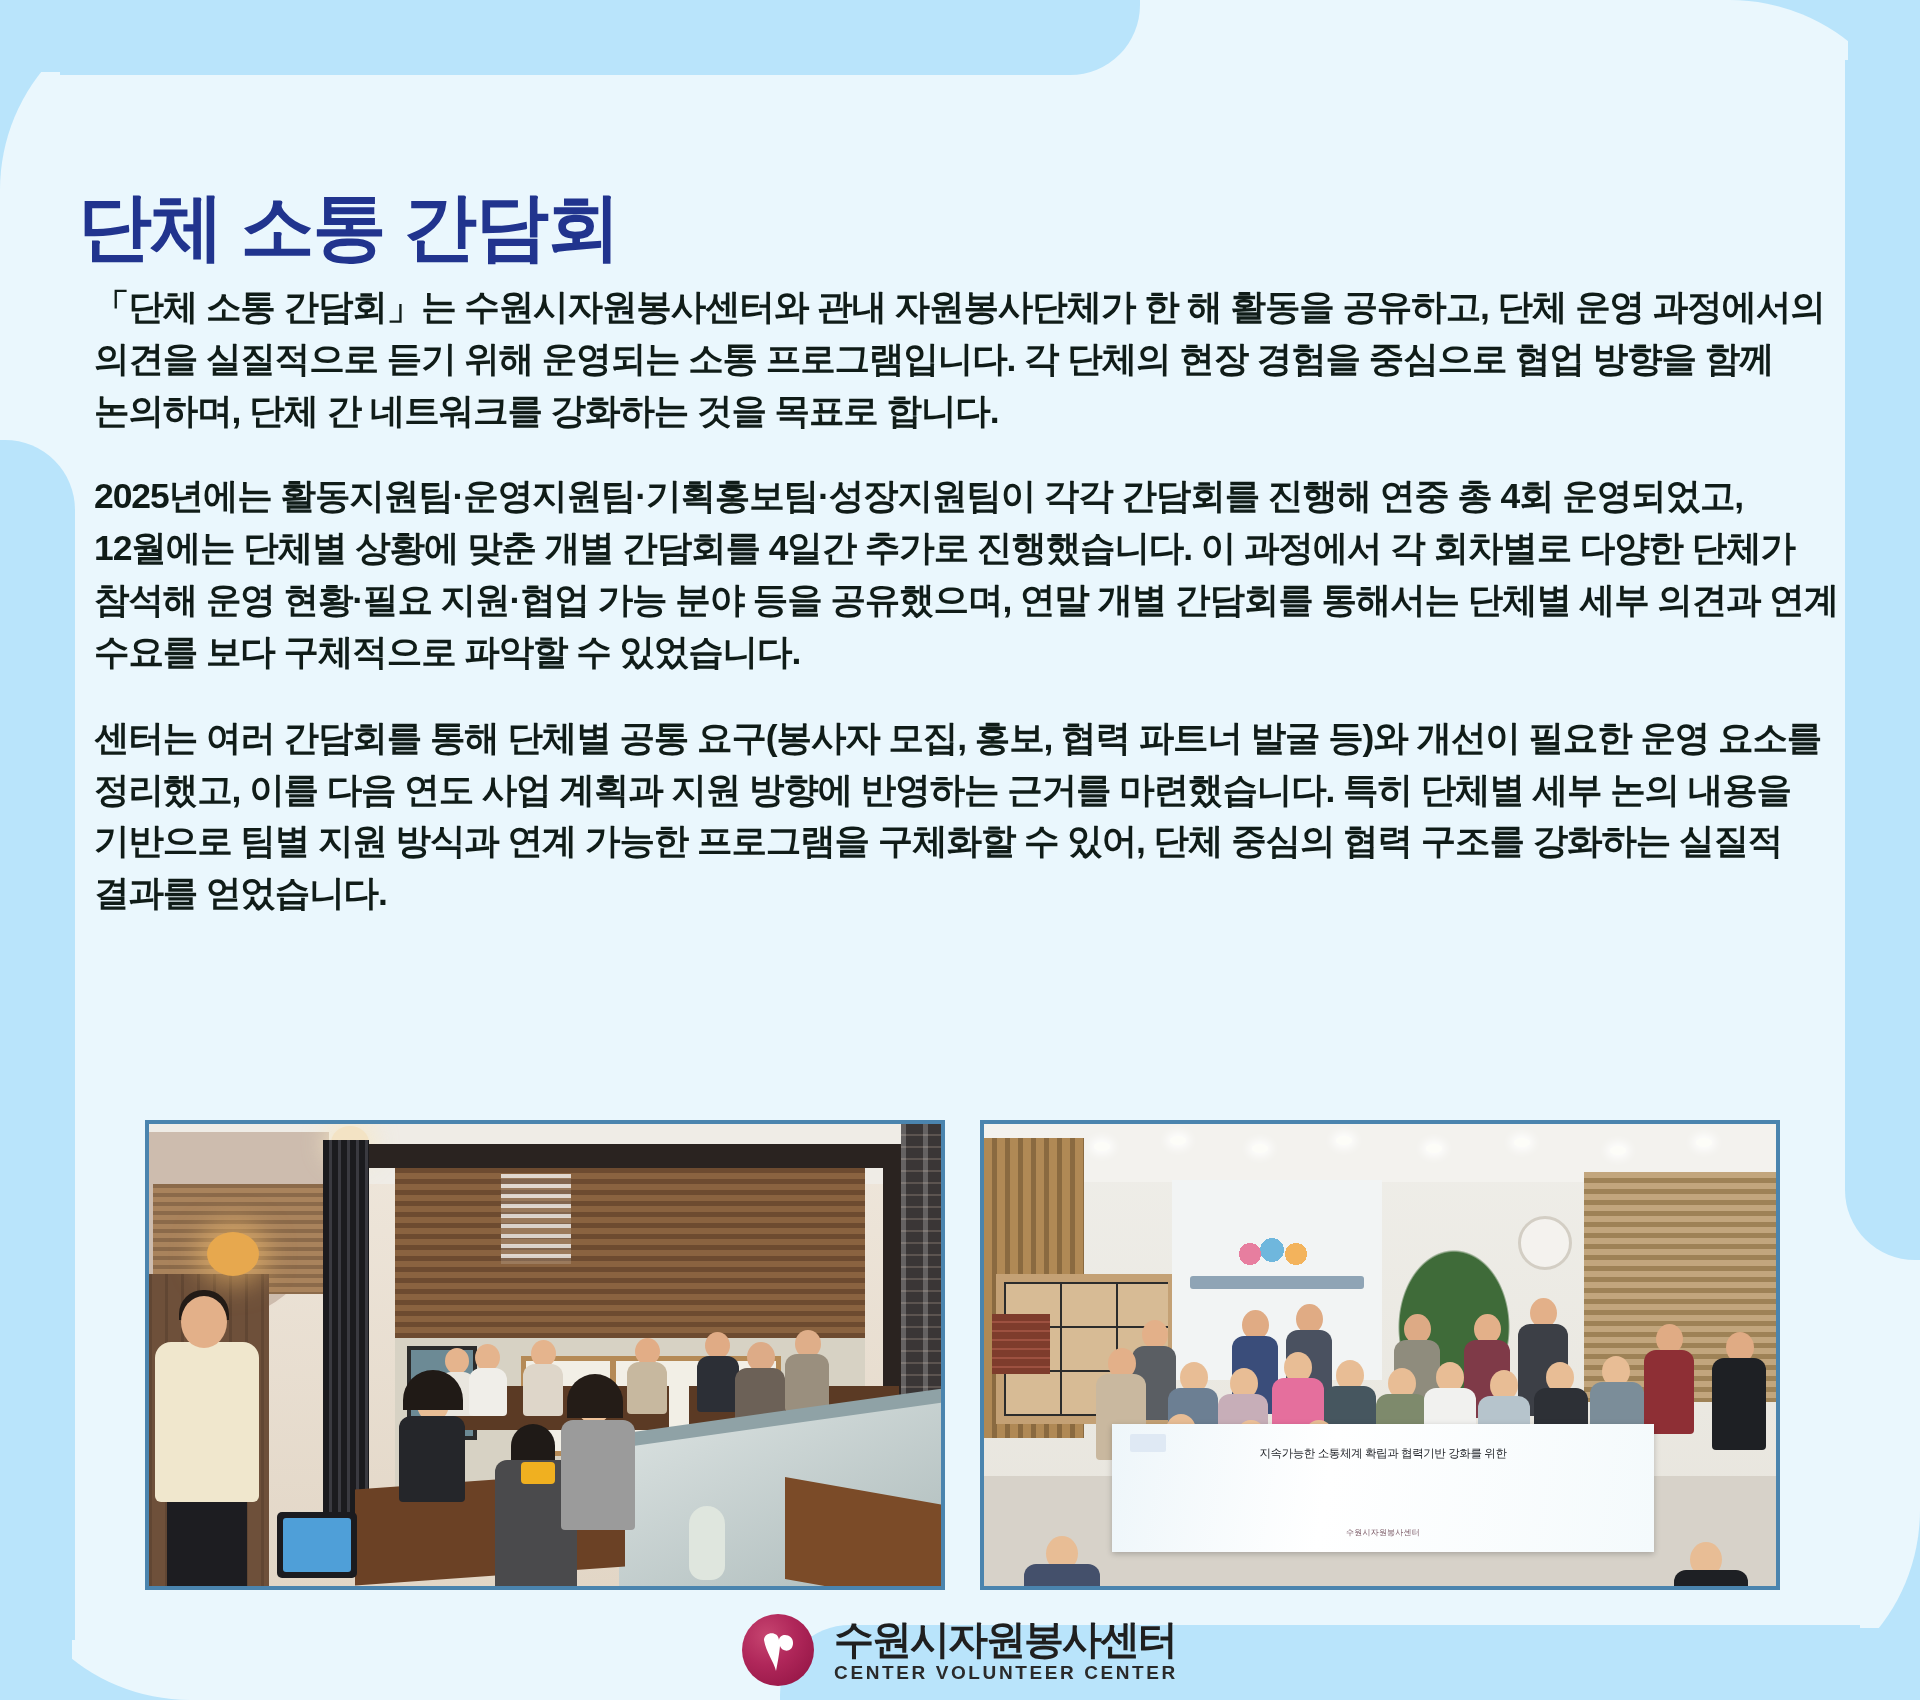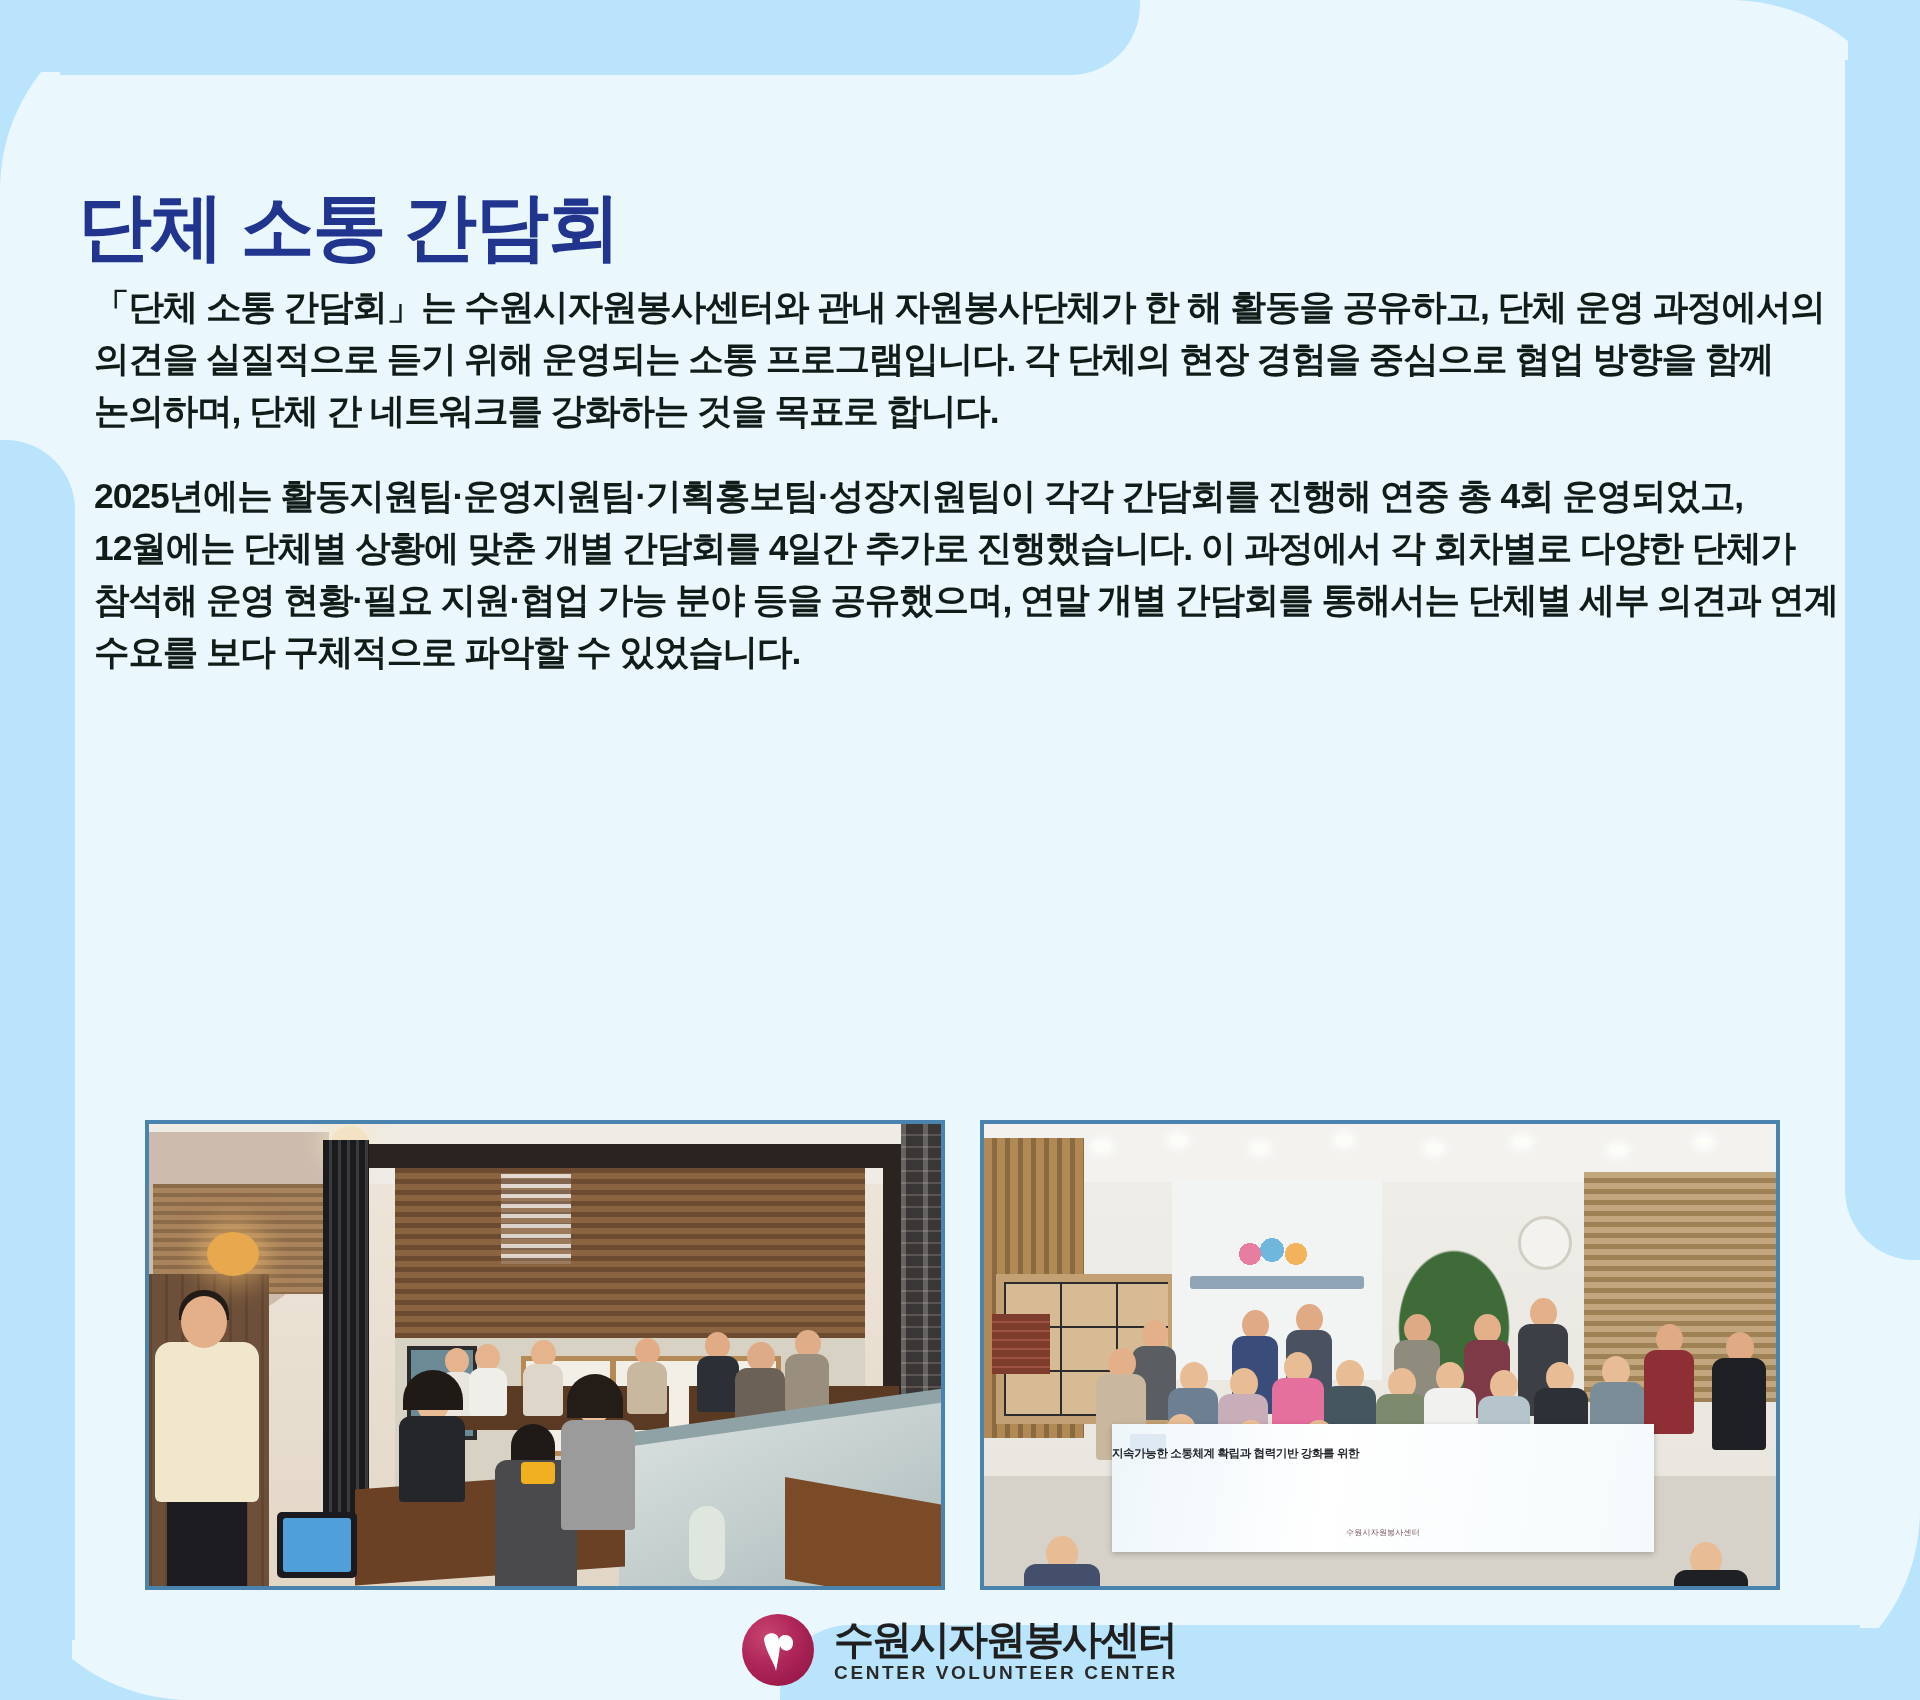--- a/index.html
+++ b/index.html
@@ -200,21 +200,22 @@
     left:128px;
     bottom:34px;
     width:542px;
     height:128px;
     background: linear-gradient(100deg,#eef6fa 0%, #ffffff 40%, #f4fafc 100%);
     box-shadow: 0 2px 6px rgba(0,0,0,.22);
     overflow:hidden;
   }
   .banner .bl-top {
     position:absolute; left:0; right:0; top:22px;
-    font-size:11.5px; font-weight:700; color:#23262b; letter-spacing:-.4px;
+    text-align:center;
+    font-size:11.5px; font-weight:400; color:#23262b; letter-spacing:-.4px;
   }
   .banner .bl-main {
     position:absolute; left:0; right:0; top:40px;
     text-align:center;
     font-size:26px; font-weight:800; color:#17191c; letter-spacing:-1.4px; line-height:1.1;
     white-space:nowrap;
   }
   .banner .bl-main .hl { color:#6fc3e8; }
   .banner .bl-logo {
     position:absolute; left:0; right:0; bottom:14px;
@@ -267,20 +268,21 @@
   <div class="corner c-bl"></div>
   <div class="corner c-br"></div>
 
   <div class="content">
 
     <h1 class="title">단체 소통 간담회</h1>
 
     <div class="body-text">
       <p>「단체 소통 간담회」는 수원시자원봉사센터와 관내 자원봉사단체가 한 해 활동을 공유하고, 단체 운영 과정에서의 의견을 실질적으로 듣기 위해 운영되는 소통 프로그램입니다. 각 단체의 현장 경험을 중심으로 협업 방향을 함께 논의하며, 단체 간 네트워크를 강화하는 것을 목표로 합니다.</p>
       <p>2025년에는 활동지원팀·운영지원팀·기획홍보팀·성장지원팀이 각각 간담회를 진행해 연중 총 4회 운영되었고, 12월에는 단체별 상황에 맞춘 개별 간담회를 4일간 추가로 진행했습니다. 이 과정에서 각 회차별로 다양한 단체가 참석해 운영 현황·필요 지원·협업 가능 분야 등을 공유했으며, 연말 개별 간담회를 통해서는 단체별 세부 의견과 연계 수요를 보다 구체적으로 파악할 수 있었습니다.</p>
+      <p>센터는 여러 간담회를 통해 단체별 공통 요구(봉사자 모집, 홍보, 협력 파트너 발굴 등)와 개선이 필요한 운영 요소를 정리했고, 이를 다음 연도 사업 계획과 지원 방향에 반영하는 근거를 마련했습니다. 특히 단체별 세부 논의 내용을 기반으로 팀별 지원 방식과 연계 가능한 프로그램을 구체화할 수 있어, 단체 중심의 협력 구조를 강화하는 실질적 결과를 얻었습니다.</p>
     </div>
 
     <div class="photos">
 
       <div class="photo photo-left">
         <div class="ph-canvas">
           <div class="ph-el L-bg"></div>
           <div class="ph-el L-ceiling"></div>
           <div class="ph-el L-archwall"></div>
           <div class="ph-el L-blindTL"></div>

